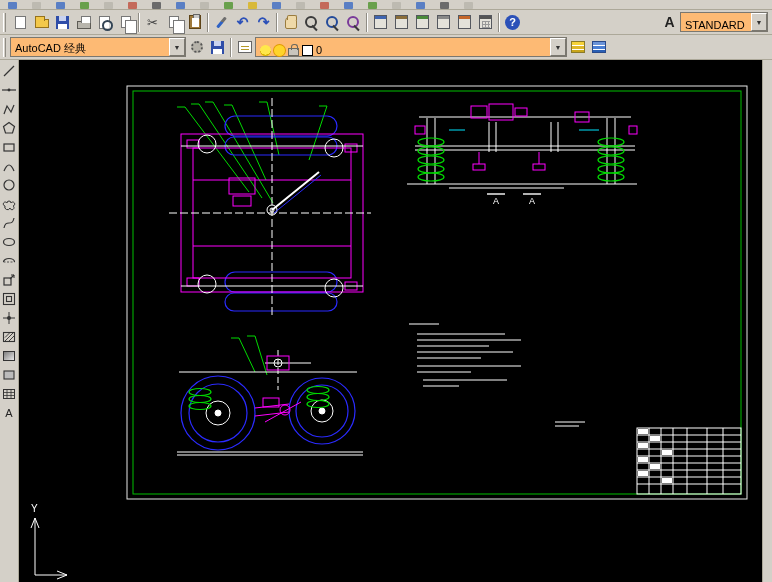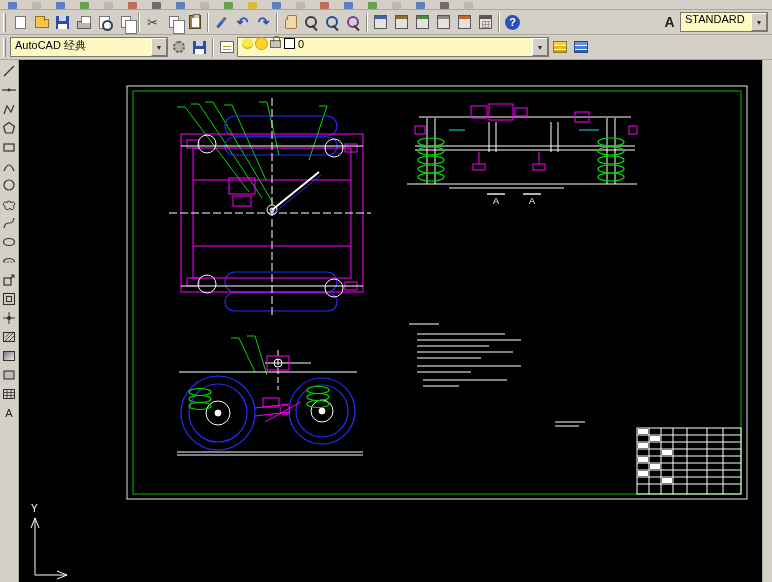--- a/index.html
+++ b/index.html
@@ -80,27 +80,27 @@
   .ic-gear { width:12px; height:12px; border-radius:50%; border:2px dotted #555; background:#b5b2a9; }
   .ic-layers { width:14px; height:12px; background:#fff; border:1px solid #666; }
   .ic-layers::before { content:""; position:absolute; left:2px; right:2px; top:2px; bottom:2px;
       background:repeating-linear-gradient(0deg,#b59a2a 0 1px,transparent 1px 3px); }
   .ic-stack { width:14px; height:12px; border:1px solid #8a7a2a;
       background:linear-gradient(#f5d23a 0 3px,#fff 3px 4px,#e0b82a 4px 7px,#fff 7px 8px,#c9a51a 8px 11px); }
   .ic-stack.blue { border-color:#2a4a8a;
       background:linear-gradient(#6a93d8 0 3px,#fff 3px 4px,#4a7fd4 4px 7px,#fff 7px 8px,#2a5fb4 8px 11px); }
 
   
-  .combo { height:20px; background:#fef9c3; border:1px solid #7a776f; display:flex; align-items:flex-start;
+  .combo { height:20px; background:#fdba74; border:1px solid #7a776f; display:flex; align-items:flex-end;
            padding-left:4px; flex:0 0 auto; }
   .combo .cval { flex:1; white-space:nowrap; overflow:hidden; font-size:11px; }
   .combo .drop { width:16px; height:18px; margin-left:2px; background:#d4d0c8;
                  border:1px solid #fff; border-right-color:#7a776f; border-bottom-color:#7a776f;
                  display:flex; align-items:center; justify-content:center; font-size:7px; color:#333; flex:0 0 auto; }
-  .combo-ws  { width:158px; }
+  .combo-ws  { width:176px; }
   .combo-std { width:88px; margin-right:2px; }
   .combo-layer { width:312px; }
   .st { width:11px; height:11px; margin-right:3px; position:relative; flex:0 0 auto; }
   .st-bulb { background:radial-gradient(circle at 50% 40%, #ffe84a 60%, #d8b400 61%); border-radius:50%; }
   .st-sun  { background:#ffd42a; border-radius:50%; box-shadow:0 0 0 1px #e09a00; }
   .st-lock { background:#c9c5bc; border:1px solid #6b685f; margin-top:2px; height:8px; }
   .st-lock::before { content:""; position:absolute; top:-5px; left:2px; width:5px; height:5px;
                      border:1px solid #6b685f; border-bottom:none; border-radius:3px 3px 0 0; }
   .st-swatch { background:#fff; border:1px solid #000; }
   .layer-name { font-size:11px; }

